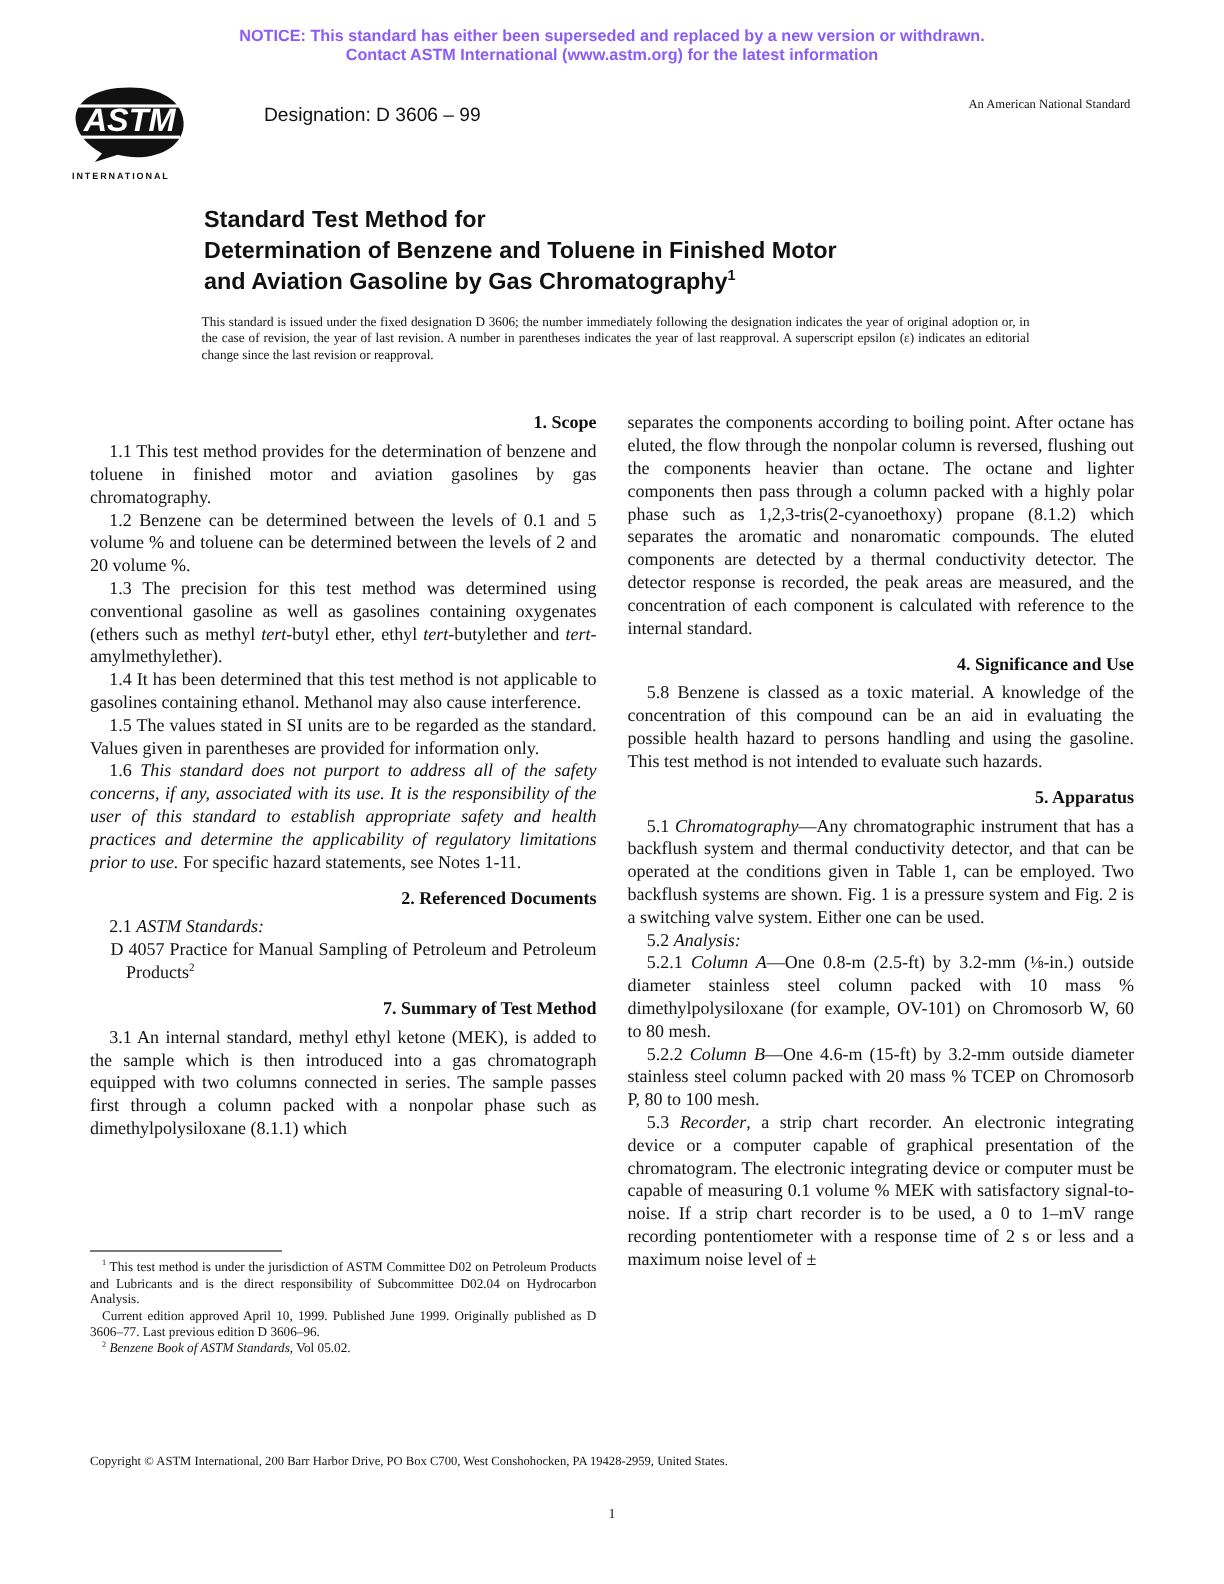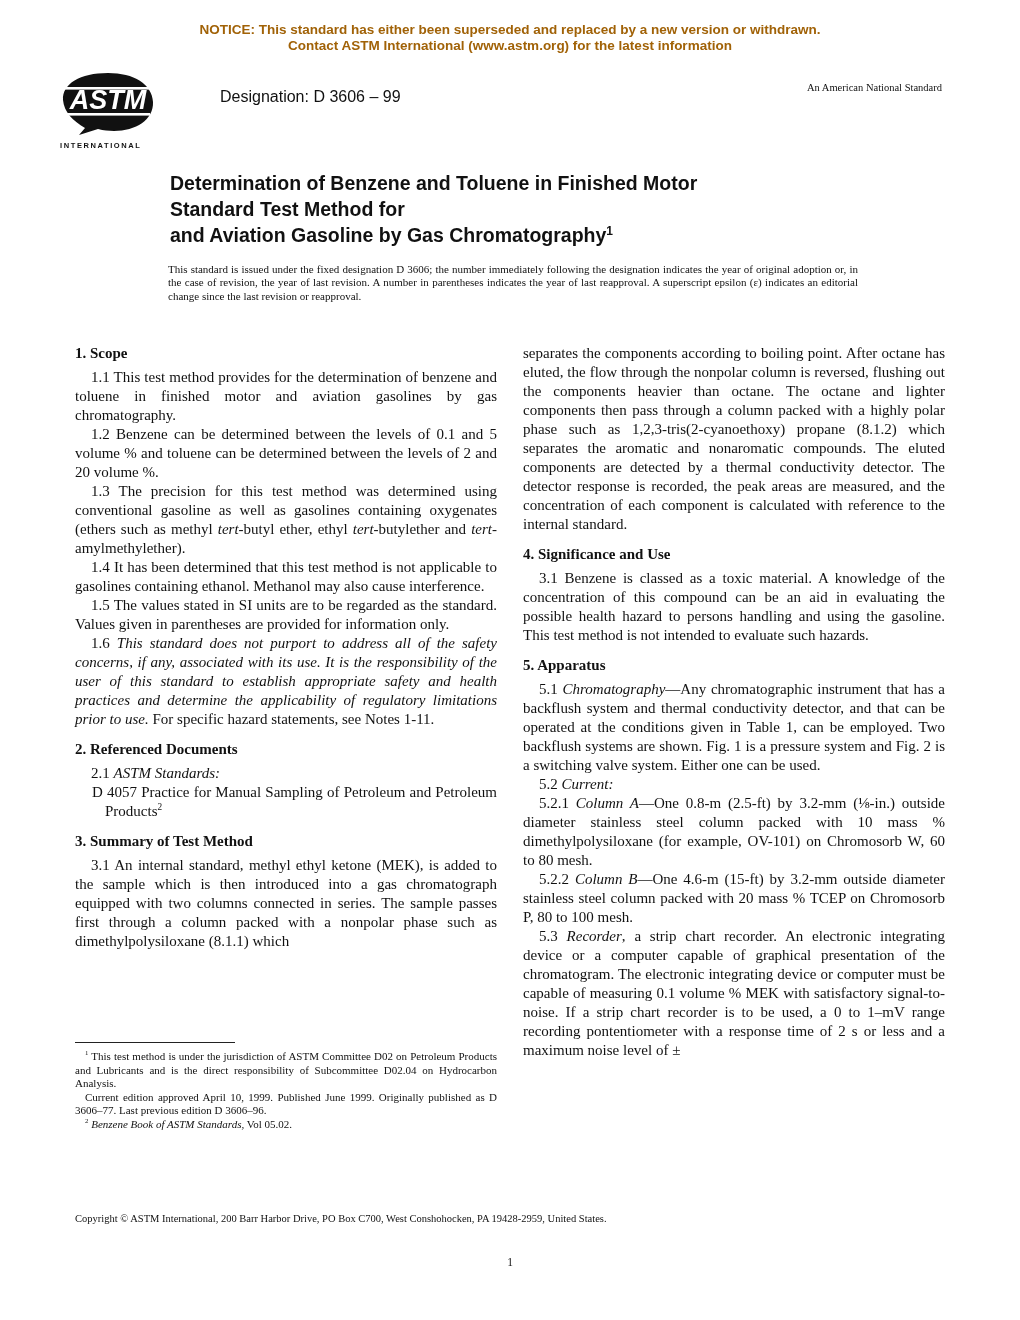--- a/index.html
+++ b/index.html
@@ -1,21 +1,21 @@
 <!DOCTYPE html>
 <html><head>
 <meta charset="utf-8">
 <style>
   * { margin:0; padding:0; box-sizing:border-box; }
   html,body { width:1020px; height:1320px; background:#ffffff; }
   .page { position:relative; width:1020px; height:1320px; background:#ffffff;
           font-family:"Liberation Serif", serif; color:#111; overflow:hidden; }
 
   .notice { position:absolute; top:22px; left:0; right:0; text-align:center;
-            color:#a16207; font-family:"Liberation Sans", sans-serif;
+            color:#8b5cf6; font-family:"Liberation Sans", sans-serif;
             font-weight:bold; font-size:13.5px; line-height:16px; }
 
   .logo { position:absolute; left:60px; top:72px; width:104px; text-align:left; }
   .logo-sub { font-family:"Liberation Sans", sans-serif; font-size:7.5px; font-weight:bold;
               letter-spacing:1.6px; margin-top:1px; color:#111; }
 
   .designation { position:absolute; left:176px; top:88px;
                  font-family:"Liberation Sans", sans-serif; font-weight:normal; font-size:16px;margin-left:44px; }
 
   .ans { position:absolute; right:78px; top:82px; font-size:10.5px; }
@@ -23,21 +23,21 @@
   .title { position:absolute; left:170px; top:170px; width:720px;
            font-family:"Liberation Sans", sans-serif; font-weight:bold;
            font-size:19.5px; line-height:26px; }
   .title sup { font-size:12px; }
 
   .issuance { position:absolute; left:168px; top:263px; width:690px;
               font-size:11px; line-height:13.4px; text-align:justify; }
 
   .columns { position:absolute; left:75px; top:344px; width:870px; display:flex; gap:26px; }
   .col { width:422px; font-size:15px; line-height:19px; text-align:justify; }
-  .col h2.sec-head { font-size:15px; font-weight:bold; margin:11px 0 5px 0; text-align:left; }
+  .col h2.sec-head { font-size:15px; font-weight:bold; margin:11px 0 5px 0; text-align:right; }
   .col h2.sec-head:first-child { margin-top:0; }
   .col p { margin:0; }
   .col .para { text-indent:16px; }
   .col .cont { text-indent:0; }
   .col .ref { padding-left:30px; text-indent:-13px; }
   .it { font-style:italic; }
   sup { font-size:0.62em; vertical-align:super; line-height:0; }
 
   .footnotes { position:absolute; left:75px; top:1042px; width:422px; }
   .fn-rule { width:160px; border-top:1.2px solid #222; margin-bottom:7px; }
@@ -65,49 +65,49 @@
       <text x="48" y="37" text-anchor="middle" font-family="'Liberation Sans',sans-serif" font-size="27" font-weight="bold" font-style="italic" fill="#fff">ASTM</text>
     </svg>
     <div class="logo-sub">INTERNATIONAL</div>
   </div>
 
   <div class="designation">Designation: D 3606 – 99</div>
 
   <div class="ans">An American National Standard</div>
 
   <div class="title">
+    <div>Standard Test Method for</div>
     <div>Determination of Benzene and Toluene in Finished Motor</div>
-    <div>Standard Test Method for</div>
     <div><span>and Aviation Gasoline by Gas Chromatography</span><sup>1</sup></div>
   </div>
 
   <div class="issuance">This standard is issued under the fixed designation D 3606; the number immediately following the designation indicates the year of original adoption or, in the case of revision, the year of last revision. A number in parentheses indicates the year of last reapproval. A superscript epsilon (ε) indicates an editorial change since the last revision or reapproval.</div>
 
   <div class="columns">
     <div class="col">
         <h2 class="sec-head"><span>1. Scope</span></h2>
         <p class="para"><span>1.1 This test method provides for the determination of benzene and toluene in finished motor and aviation gasolines by gas chromatography.</span></p>
         <p class="para"><span>1.2 Benzene can be determined between the levels of 0.1 and 5 volume % and toluene can be determined between the levels of 2 and 20 volume %.</span></p>
         <p class="para"><span>1.3 The precision for this test method was determined using conventional gasoline as well as gasolines containing oxygenates (ethers such as methyl </span><span class="it">tert</span><span>-butyl ether, ethyl </span><span class="it">tert</span><span>-butylether and </span><span class="it">tert</span><span>-amylmethylether).</span></p>
         <p class="para"><span>1.4 It has been determined that this test method is not applicable to gasolines containing ethanol. Methanol may also cause interference.</span></p>
         <p class="para"><span>1.5 The values stated in SI units are to be regarded as the standard. Values given in parentheses are provided for information only.</span></p>
         <p class="para"><span>1.6 </span><span class="it">This standard does not purport to address all of the safety concerns, if any, associated with its use. It is the responsibility of the user of this standard to establish appropriate safety and health practices and determine the applicability of regulatory limitations prior to use.</span><span> For specific hazard statements, see Notes 1-11.</span></p>
         <h2 class="sec-head"><span>2. Referenced Documents</span></h2>
         <p class="para"><span>2.1 </span><span class="it">ASTM Standards:</span></p>
         <p class="para ref"><span>D 4057 Practice for Manual Sampling of Petroleum and Petroleum Products</span><sup>2</sup></p>
-        <h2 class="sec-head"><span>3. Summary of Test Method</span></h2>
+        <h2 class="sec-head"><span>7. Summary of Test Method</span></h2>
         <p class="para"><span>3.1 An internal standard, methyl ethyl ketone (MEK), is added to the sample which is then introduced into a gas chromatograph equipped with two columns connected in series. The sample passes first through a column packed with a nonpolar phase such as dimethylpolysiloxane (8.1.1) which</span></p>
       </div>
     <div class="col">
         <p class="para cont"><span>separates the components according to boiling point. After octane has eluted, the flow through the nonpolar column is reversed, flushing out the components heavier than octane. The octane and lighter components then pass through a column packed with a highly polar phase such as 1,2,3-tris(2-cyanoethoxy) propane (8.1.2) which separates the aromatic and nonaromatic compounds. The eluted components are detected by a thermal conductivity detector. The detector response is recorded, the peak areas are measured, and the concentration of each component is calculated with reference to the internal standard.</span></p>
         <h2 class="sec-head"><span>4. Significance and Use</span></h2>
-        <p class="para"><span>3.1 Benzene is classed as a toxic material. A knowledge of the concentration of this compound can be an aid in evaluating the possible health hazard to persons handling and using the gasoline. This test method is not intended to evaluate such hazards.</span></p>
+        <p class="para"><span>5.8 Benzene is classed as a toxic material. A knowledge of the concentration of this compound can be an aid in evaluating the possible health hazard to persons handling and using the gasoline. This test method is not intended to evaluate such hazards.</span></p>
         <h2 class="sec-head"><span>5. Apparatus</span></h2>
         <p class="para"><span>5.1 </span><span class="it">Chromatography</span><span>—Any chromatographic instrument that has a backflush system and thermal conductivity detector, and that can be operated at the conditions given in Table 1, can be employed. Two backflush systems are shown. Fig. 1 is a pressure system and Fig. 2 is a switching valve system. Either one can be used.</span></p>
-        <p class="para"><span>5.2 </span><span class="it">Current:</span></p>
+        <p class="para"><span>5.2 </span><span class="it">Analysis:</span></p>
         <p class="para"><span>5.2.1 </span><span class="it">Column A</span><span>—One 0.8-m (2.5-ft) by 3.2-mm (⅛-in.) outside diameter stainless steel column packed with 10 mass % dimethylpolysiloxane (for example, OV-101) on Chromosorb W, 60 to 80 mesh.</span></p>
         <p class="para"><span>5.2.2 </span><span class="it">Column B</span><span>—One 4.6-m (15-ft) by 3.2-mm outside diameter stainless steel column packed with 20 mass % TCEP on Chromosorb P, 80 to 100 mesh.</span></p>
         <p class="para"><span>5.3 </span><span class="it">Recorder</span><span>, a strip chart recorder. An electronic integrating device or a computer capable of graphical presentation of the chromatogram. The electronic integrating device or computer must be capable of measuring 0.1 volume % MEK with satisfactory signal-to-noise. If a strip chart recorder is to be used, a 0 to 1–mV range recording pontentiometer with a response time of 2 s or less and a maximum noise level of ±</span></p>
       </div>
   </div>
 
   <div class="footnotes">
     <div class="fn-rule"></div>
     <div>
         <p class="fn"><sup>1</sup><span> This test method is under the jurisdiction of ASTM Committee D02 on Petroleum Products and Lubricants and is the direct responsibility of Subcommittee D02.04 on Hydrocarbon Analysis.</span></p>

